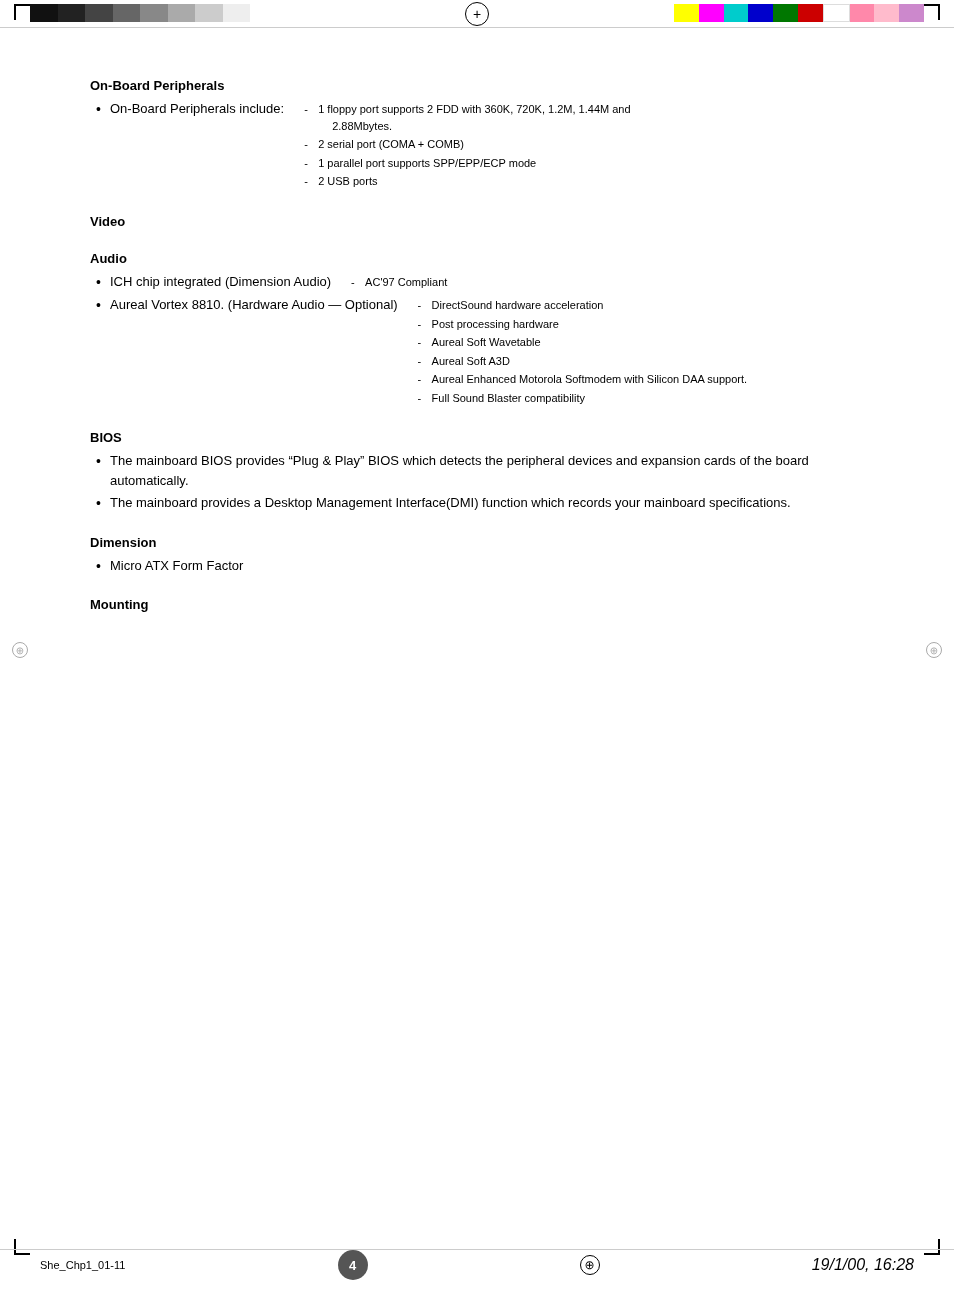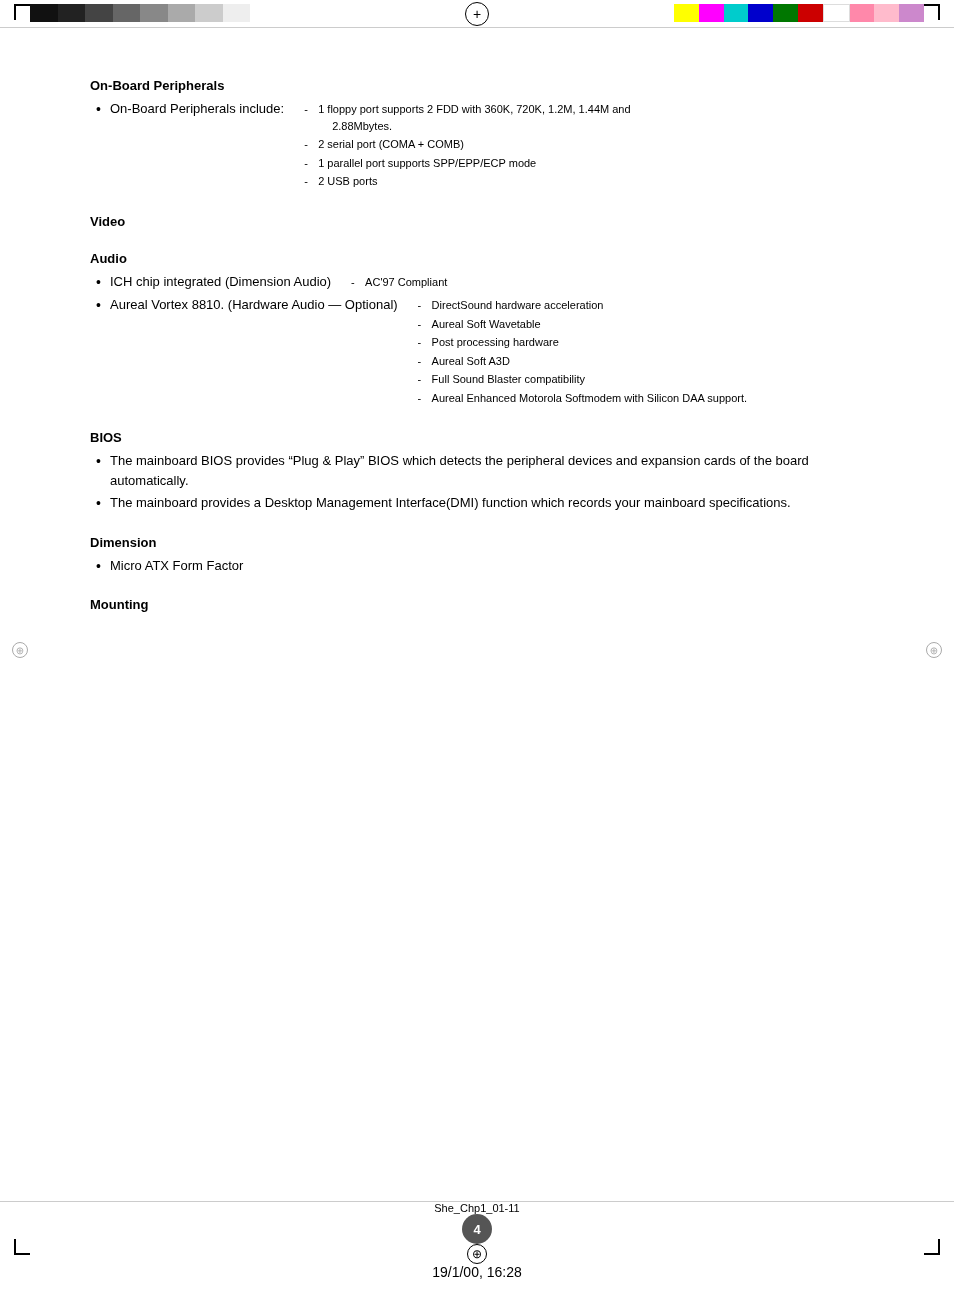--- a/index.html
+++ b/index.html
@@ -169,21 +169,20 @@
       bottom: 20px;
       left: 0;
       right: 0;
       display: flex;
       align-items: center;
       justify-content: space-between;
       padding: 0 40px;
       font-size: 11px;
       color: #000;
       border-top: 1px solid #ccc;
-      flex-direction: column;
     }
 
     .footer-left {
       font-size: 11px;
     }
 
     .footer-center {
       display: flex;
       align-items: center;
       justify-content: center;
@@ -208,21 +207,22 @@
       height: 20px;
       border-radius: 50%;
       border: 1px solid #000;
       display: flex;
       align-items: center;
       justify-content: center;
       font-size: 12px;
     }
 
     .footer-right {
-      font-size: 14px;
+      font-size: 16px;
+      font-style: italic;
     }
 
     
     .left-crosshair-mid {
       position: absolute;
       left: 12px;
       top: 50%;
       transform: translateY(-50%);
     }
 
@@ -358,25 +358,25 @@
         <li>
           <span>ICH chip integrated (Dimension Audio)</span>
           <ul class="sub-list">
             <li>AC'97 Compliant</li>
           </ul>
         </li>
         <li>
           <span>Aureal Vortex 8810. (Hardware Audio — Optional)</span>
           <ul class="sub-list">
             <li>DirectSound hardware acceleration</li>
+            <li>Post processing hardware</li>
             <li>Aureal Soft Wavetable</li>
-            <li>Post processing hardware</li>
             <li>Aureal Soft A3D</li>
+            <li>Aureal Enhanced Motorola Softmodem with Silicon DAA support.</li>
             <li>Full Sound Blaster compatibility</li>
-            <li>Aureal Enhanced Motorola Softmodem with Silicon DAA support.</li>
           </ul>
         </li>
       </ul>
     </div>
 
     <div class="section">
       <div class="section-title">BIOS</div>
       <ul class="bullet-list">
         <li>The mainboard BIOS provides “Plug &amp; Play” BIOS which detects the peripheral devices and expansion cards of the board automatically.</li>
         <li>The mainboard provides a Desktop Management Interface(DMI) function which records your mainboard specifications.</li>

